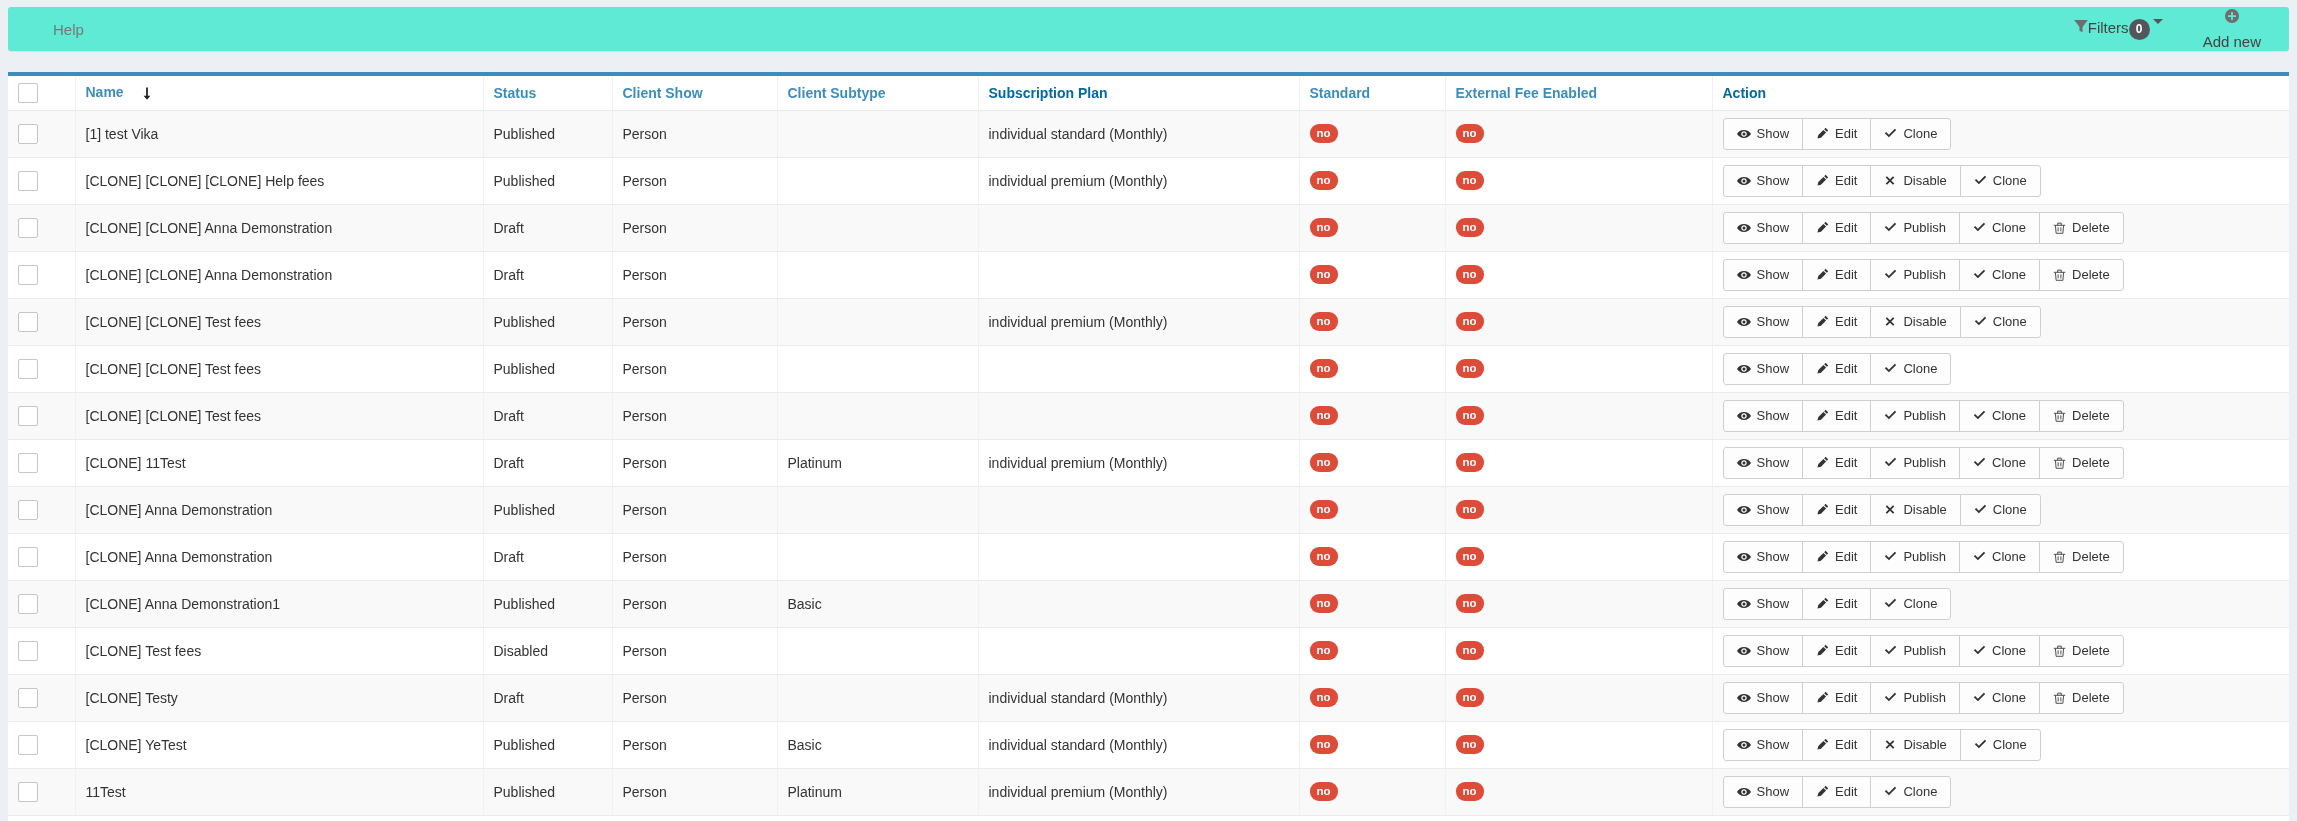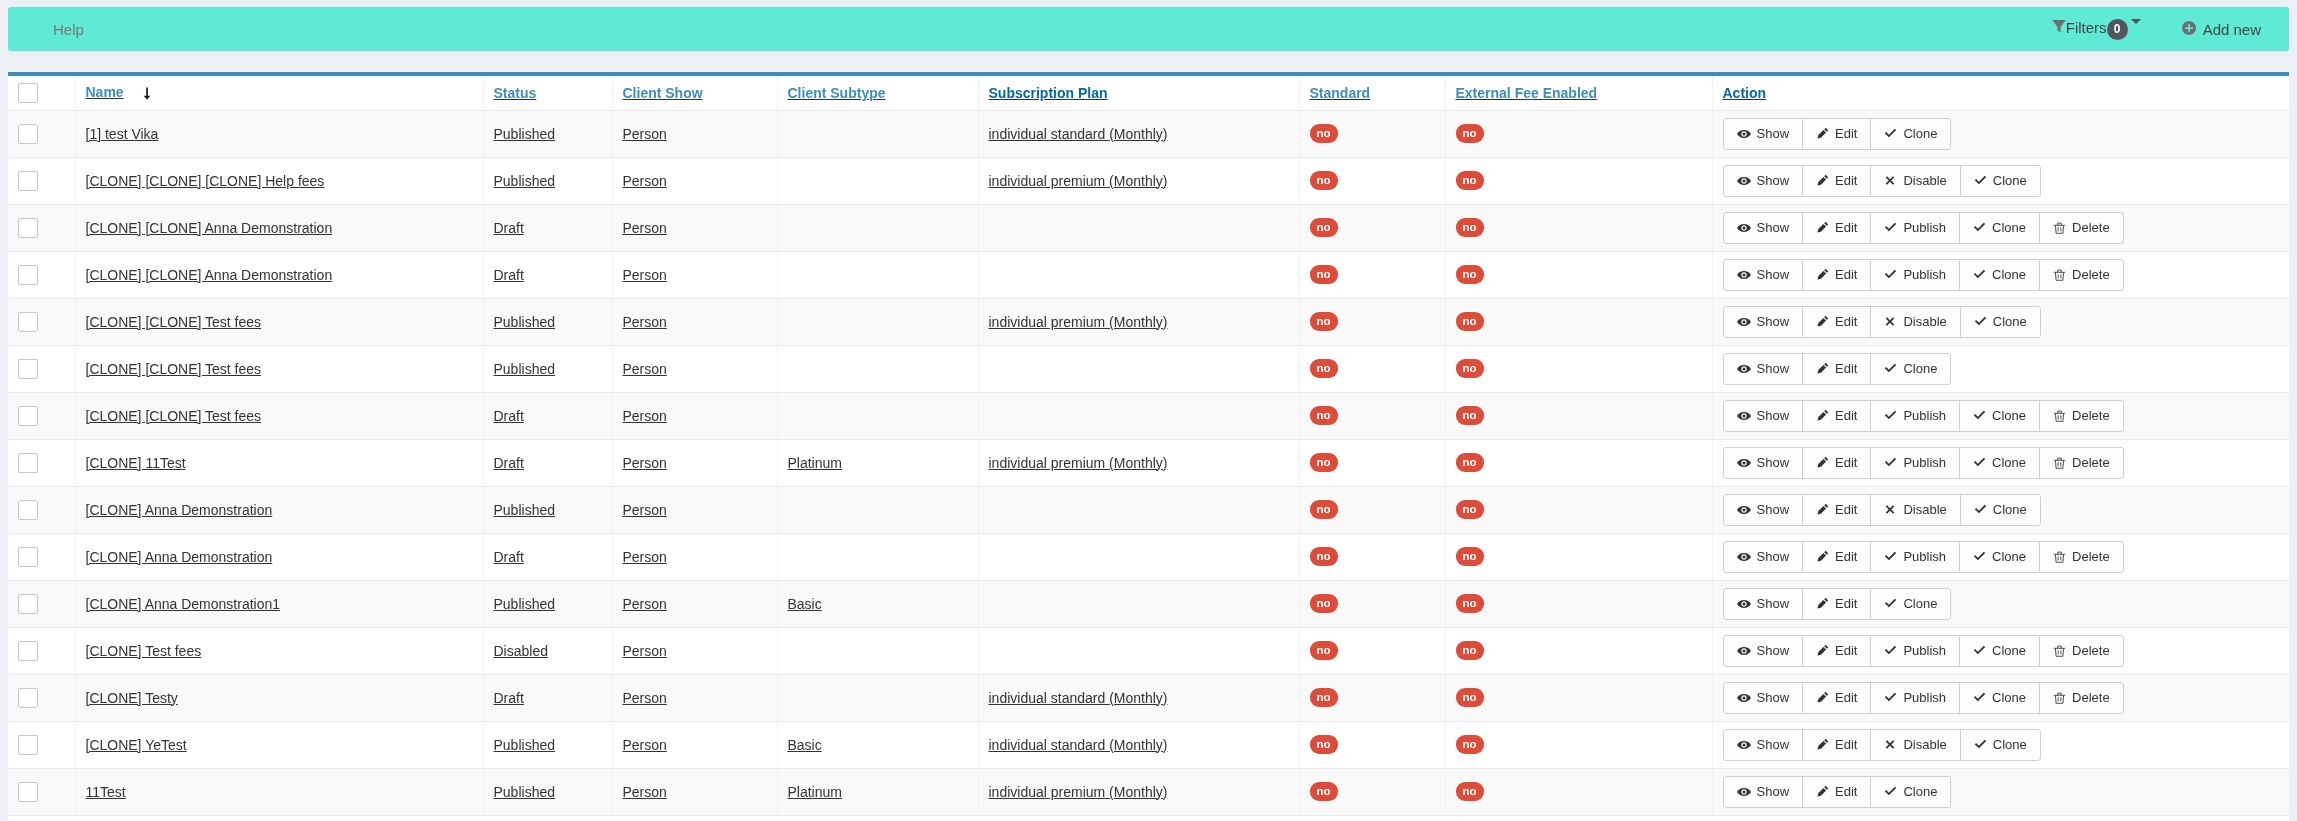--- a/index.html
+++ b/index.html
@@ -27,29 +27,29 @@
   .count-badge {
     background:#53575b; color:#fff; border-radius:50%;
     min-width:21px; height:21px; line-height:21px; text-align:center;
     font-size:12px; font-weight:bold; padding:0 2px;
   }
   .caret {
     width:0; height:0; margin-left:3px;
     border-left:5px solid transparent; border-right:5px solid transparent;
     border-top:5px solid #555;
   }
-  .add-new { display:flex; align-items:center; gap:6px; cursor:pointer; }
+  .add-new { display:flex; align-items:center; gap:6px; cursor:pointer;flex-direction:column; }
   .icon-gray { color:#6e6e6e; }
 
   
   .table-box {
     position:absolute; left:8px; top:72px; width:2281px; height:749px;
     background:#fff; border-top:4px solid #3c8dbc;
   }
-  table { width:100%; border-collapse:collapse; table-layout:fixed;text-decoration:underline; }
+  table { width:100%; border-collapse:collapse; table-layout:fixed; }
   th {
     height:34px; text-align:left; vertical-align:middle;
     padding:0 10px; font-size:14px; font-weight:bold; color:#0369a1;
     border-bottom:1px solid #e8e8e8; border-right:1px solid #f1f1f1;
   }
   th:last-child { border-right:none; }
   th.sortable { color:#3c8dbc; cursor:pointer; }
   th .sort-arrow { margin-left:8px; vertical-align:-2px; color:#222; }
   td {
     height:47px; vertical-align:middle;

